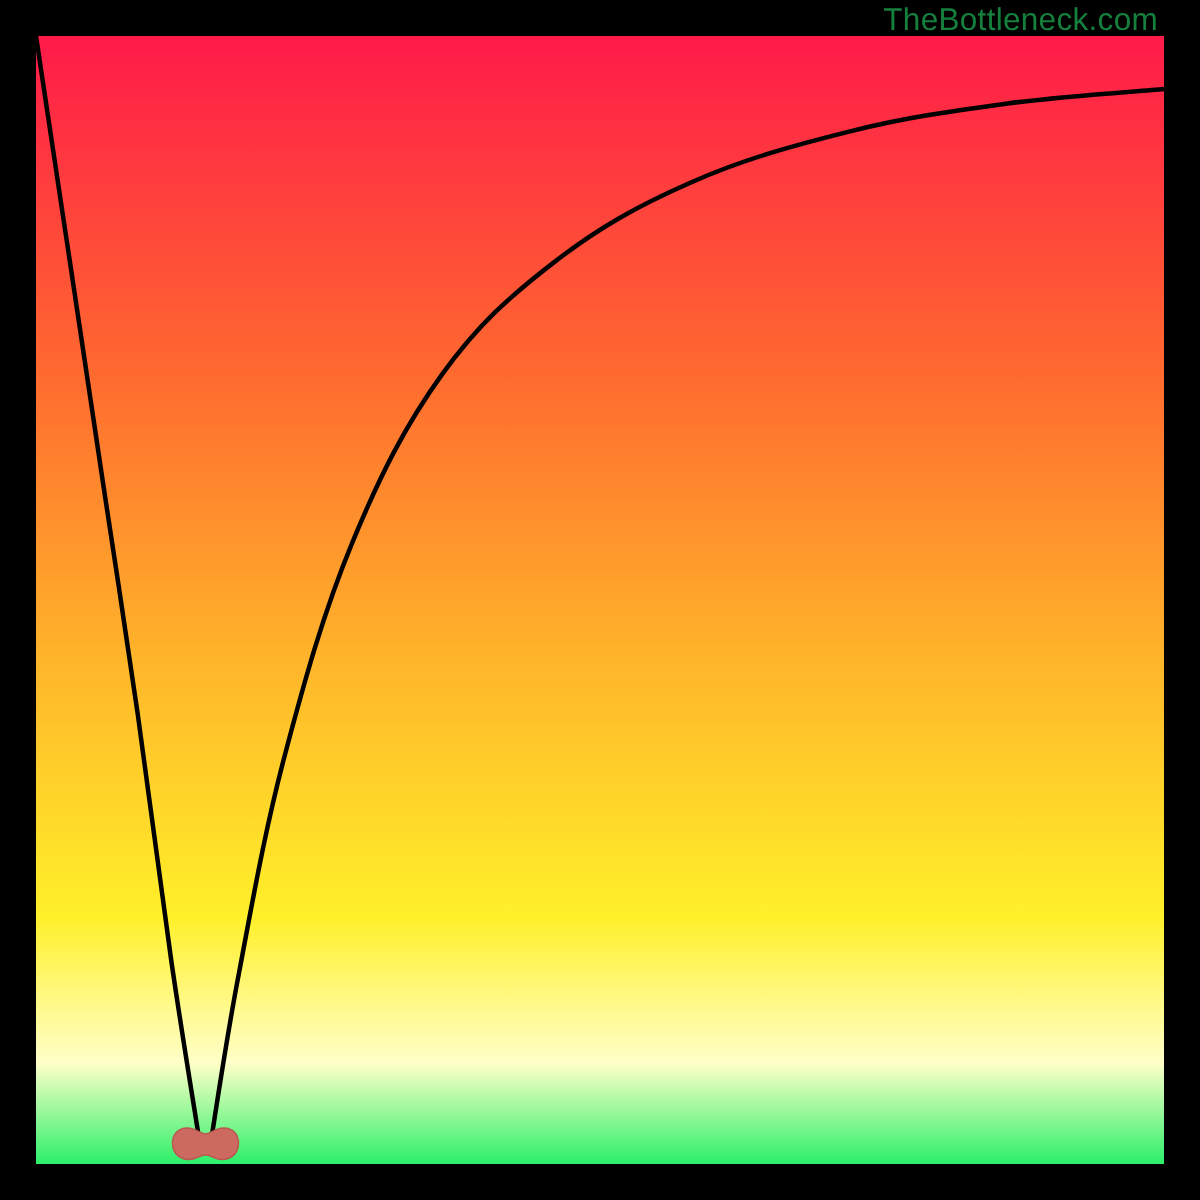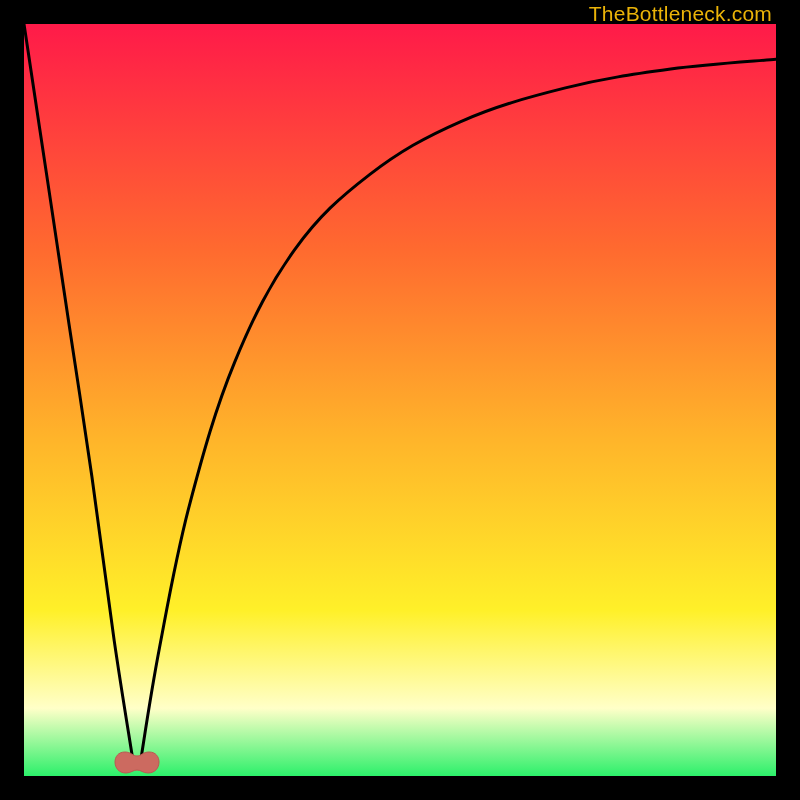--- a/index.html
+++ b/index.html
@@ -23,21 +23,21 @@
     position: absolute;
     left: 0;
     top: 0;
     width: 752px;
     height: 752px;
   }
   .watermark {
     position: absolute;
     top: 2px;
     right: 28px;
-    color: #eab308;
+    color: #15803d;
     font-size: 21px;
     font-weight: 500;
     letter-spacing: 0.2px;
   }
   svg {
     display: block;
   }
   .peanut {
     position: absolute;
     width: 48px;

